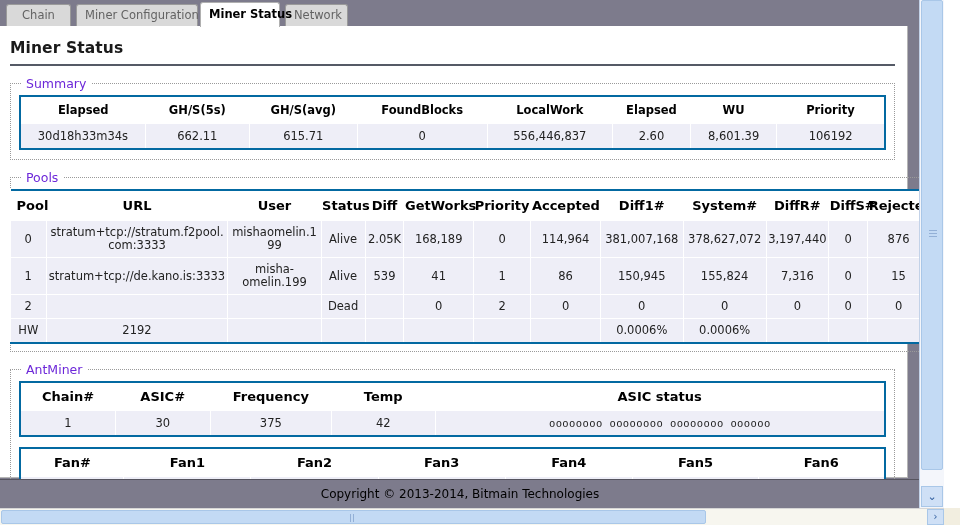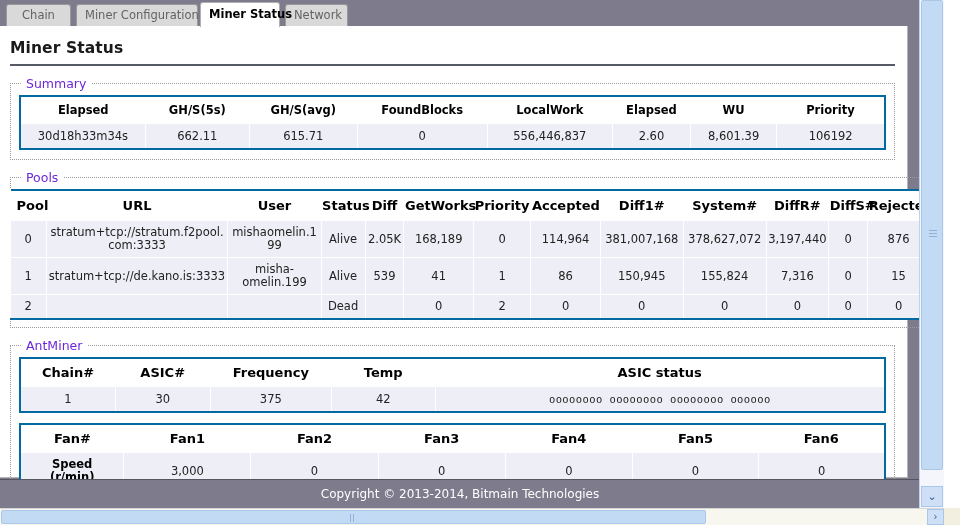--- a/index.html
+++ b/index.html
@@ -182,21 +182,21 @@
   }
 
   
   #footer {
     position: absolute;
     left: 0;
     top: 479px;
     width: 920px;
     height: 29px;
     background: #7d7b8c;
-    color: #ffffff;
+    color: #000000;
     font-size: 12px;
     text-align: center;
     line-height: 29px;
     border-top: 1px solid #56545f;
     box-sizing: border-box;
   }
 
   
   #vscroll {
     position: absolute;
@@ -442,20 +442,35 @@
               <td>2</td>
               <td>0</td>
               <td>0</td>
               <td>0</td>
               <td>0</td>
               <td>0</td>
               <td>0</td>
             </tr>
 
 
+            <tr>
+              <td>HW</td>
+              <td class="url-cell">2192</td>
+              <td class="user-cell"></td>
+              <td></td>
+              <td></td>
+              <td></td>
+              <td></td>
+              <td></td>
+              <td>0.0006%</td>
+              <td>0.0006%</td>
+              <td></td>
+              <td></td>
+              <td></td>
+            </tr>
           </tbody>
         </table>
       </div>
     </fieldset>
 
     <fieldset class="box">
       <legend>AntMiner</legend>
 
       <table class="dt" id="antminer-table">
         <colgroup>

